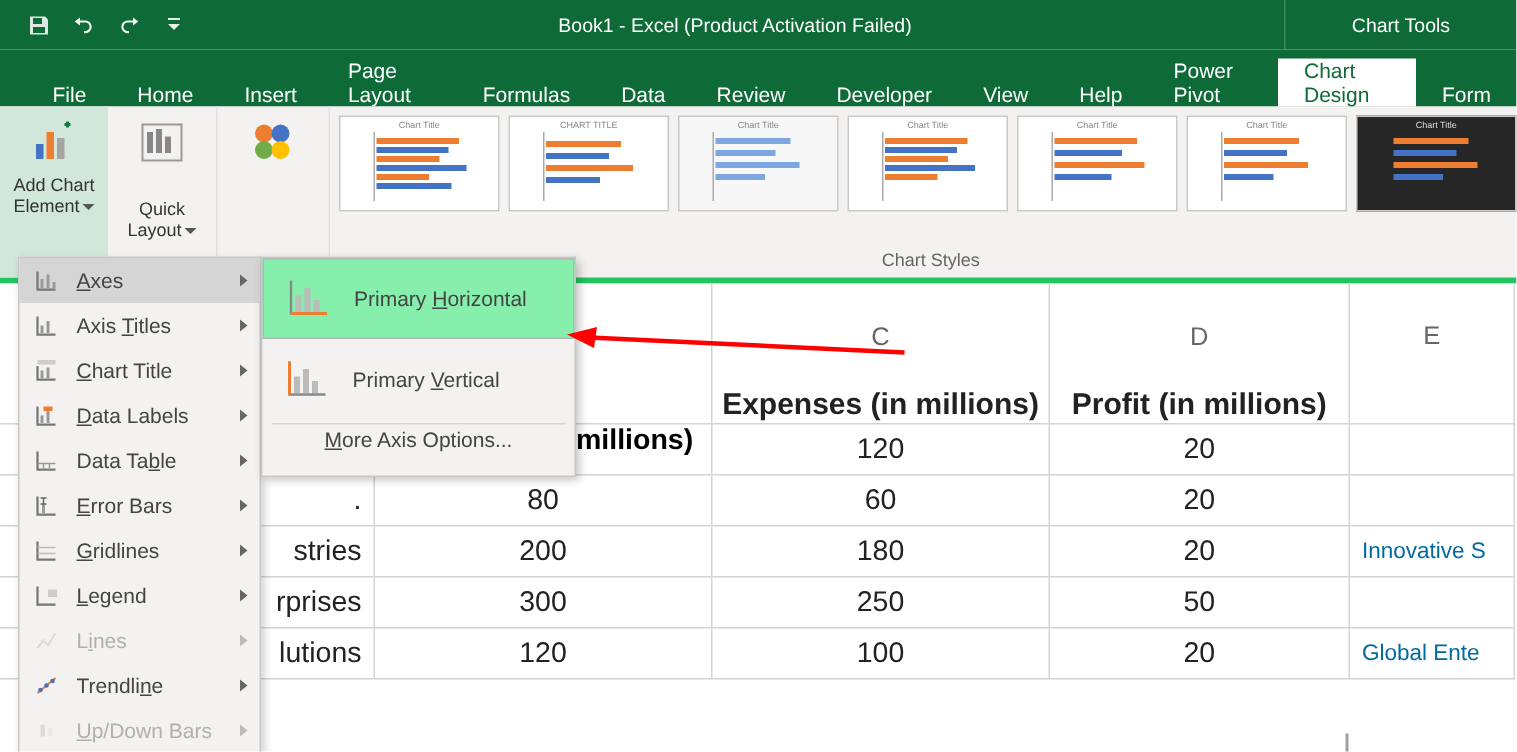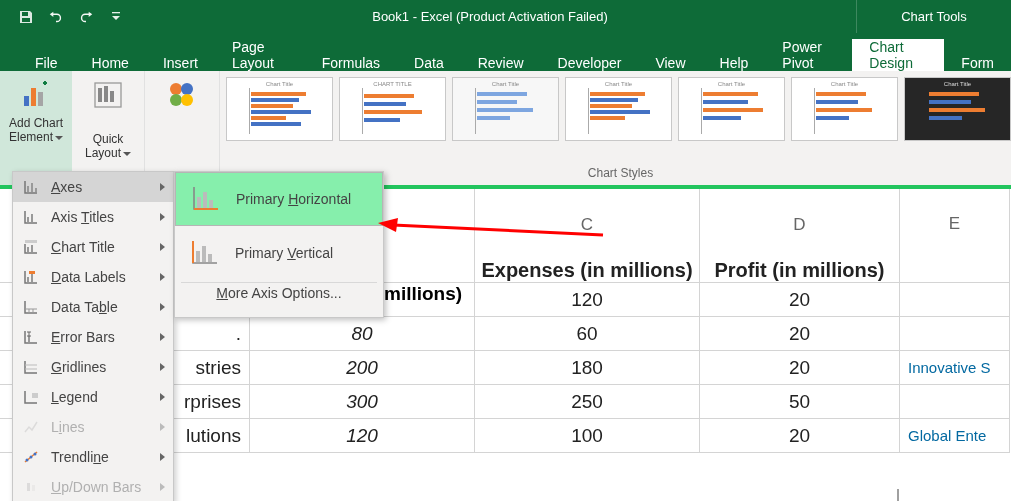--- a/index.html
+++ b/index.html
@@ -64,21 +64,21 @@
   .sheet { position:absolute; left:0; right:0; top:189px; bottom:0; background:#fff; }
   .grid { }
   .row { display:flex; height:34px; }
   .cell { border-right:1px solid #d4d4d4; border-bottom:1px solid #d4d4d4; display:flex; align-items:center; font-size:19px; color:#222; padding:0 8px; overflow:hidden; white-space:nowrap; }
   .cell.header { font-weight:700; font-size:20px; justify-content:flex-end; }
   .cell.header.left { justify-content:flex-start; }
   .cval { justify-content:center; }
 
   
   .cA { width:250px; }
-  .cB { width:225px;font-style:italic; }
+  .cB { width:225px; }
   .cC { width:225px; }
   .cD { width:200px; }
   .cE { width:110px; }
 
   .chart-edge { position:absolute; right:112px; top:300px; width:2px; height:170px; background:#a0a0a0; }
   .truncated-right { color:#0369a1; font-size:15px; }
 </style>
 </head>
 <body>
 

